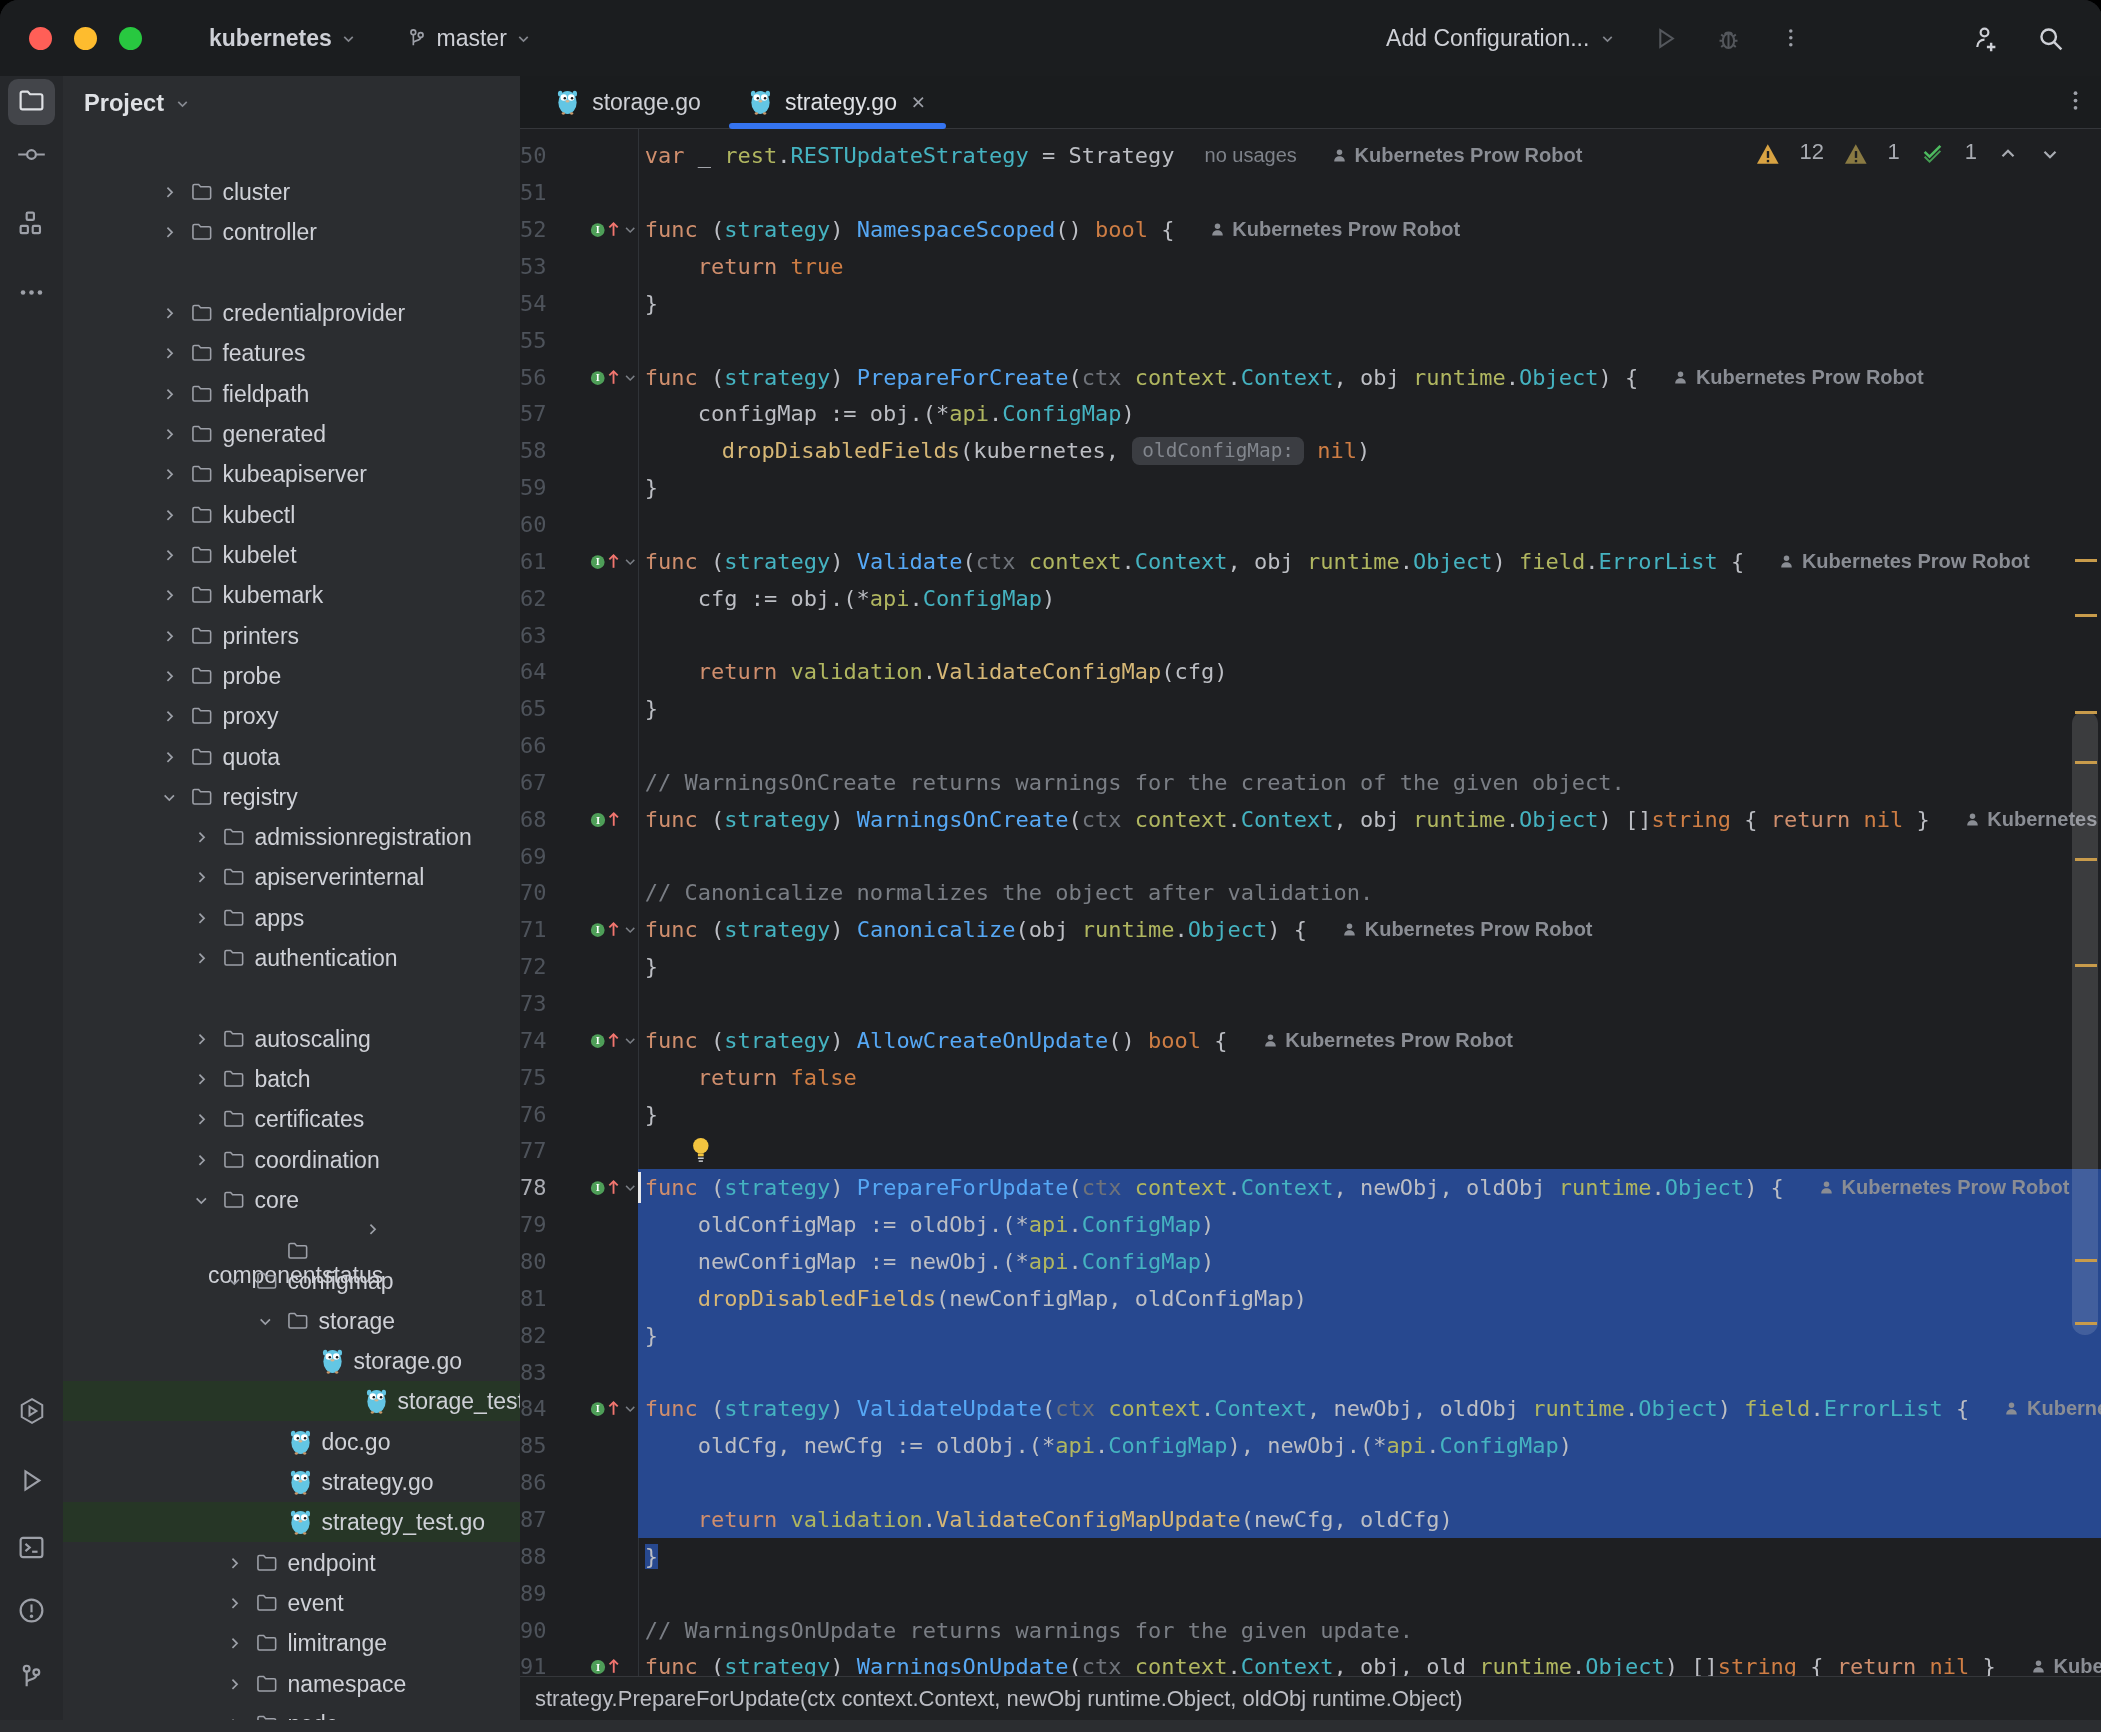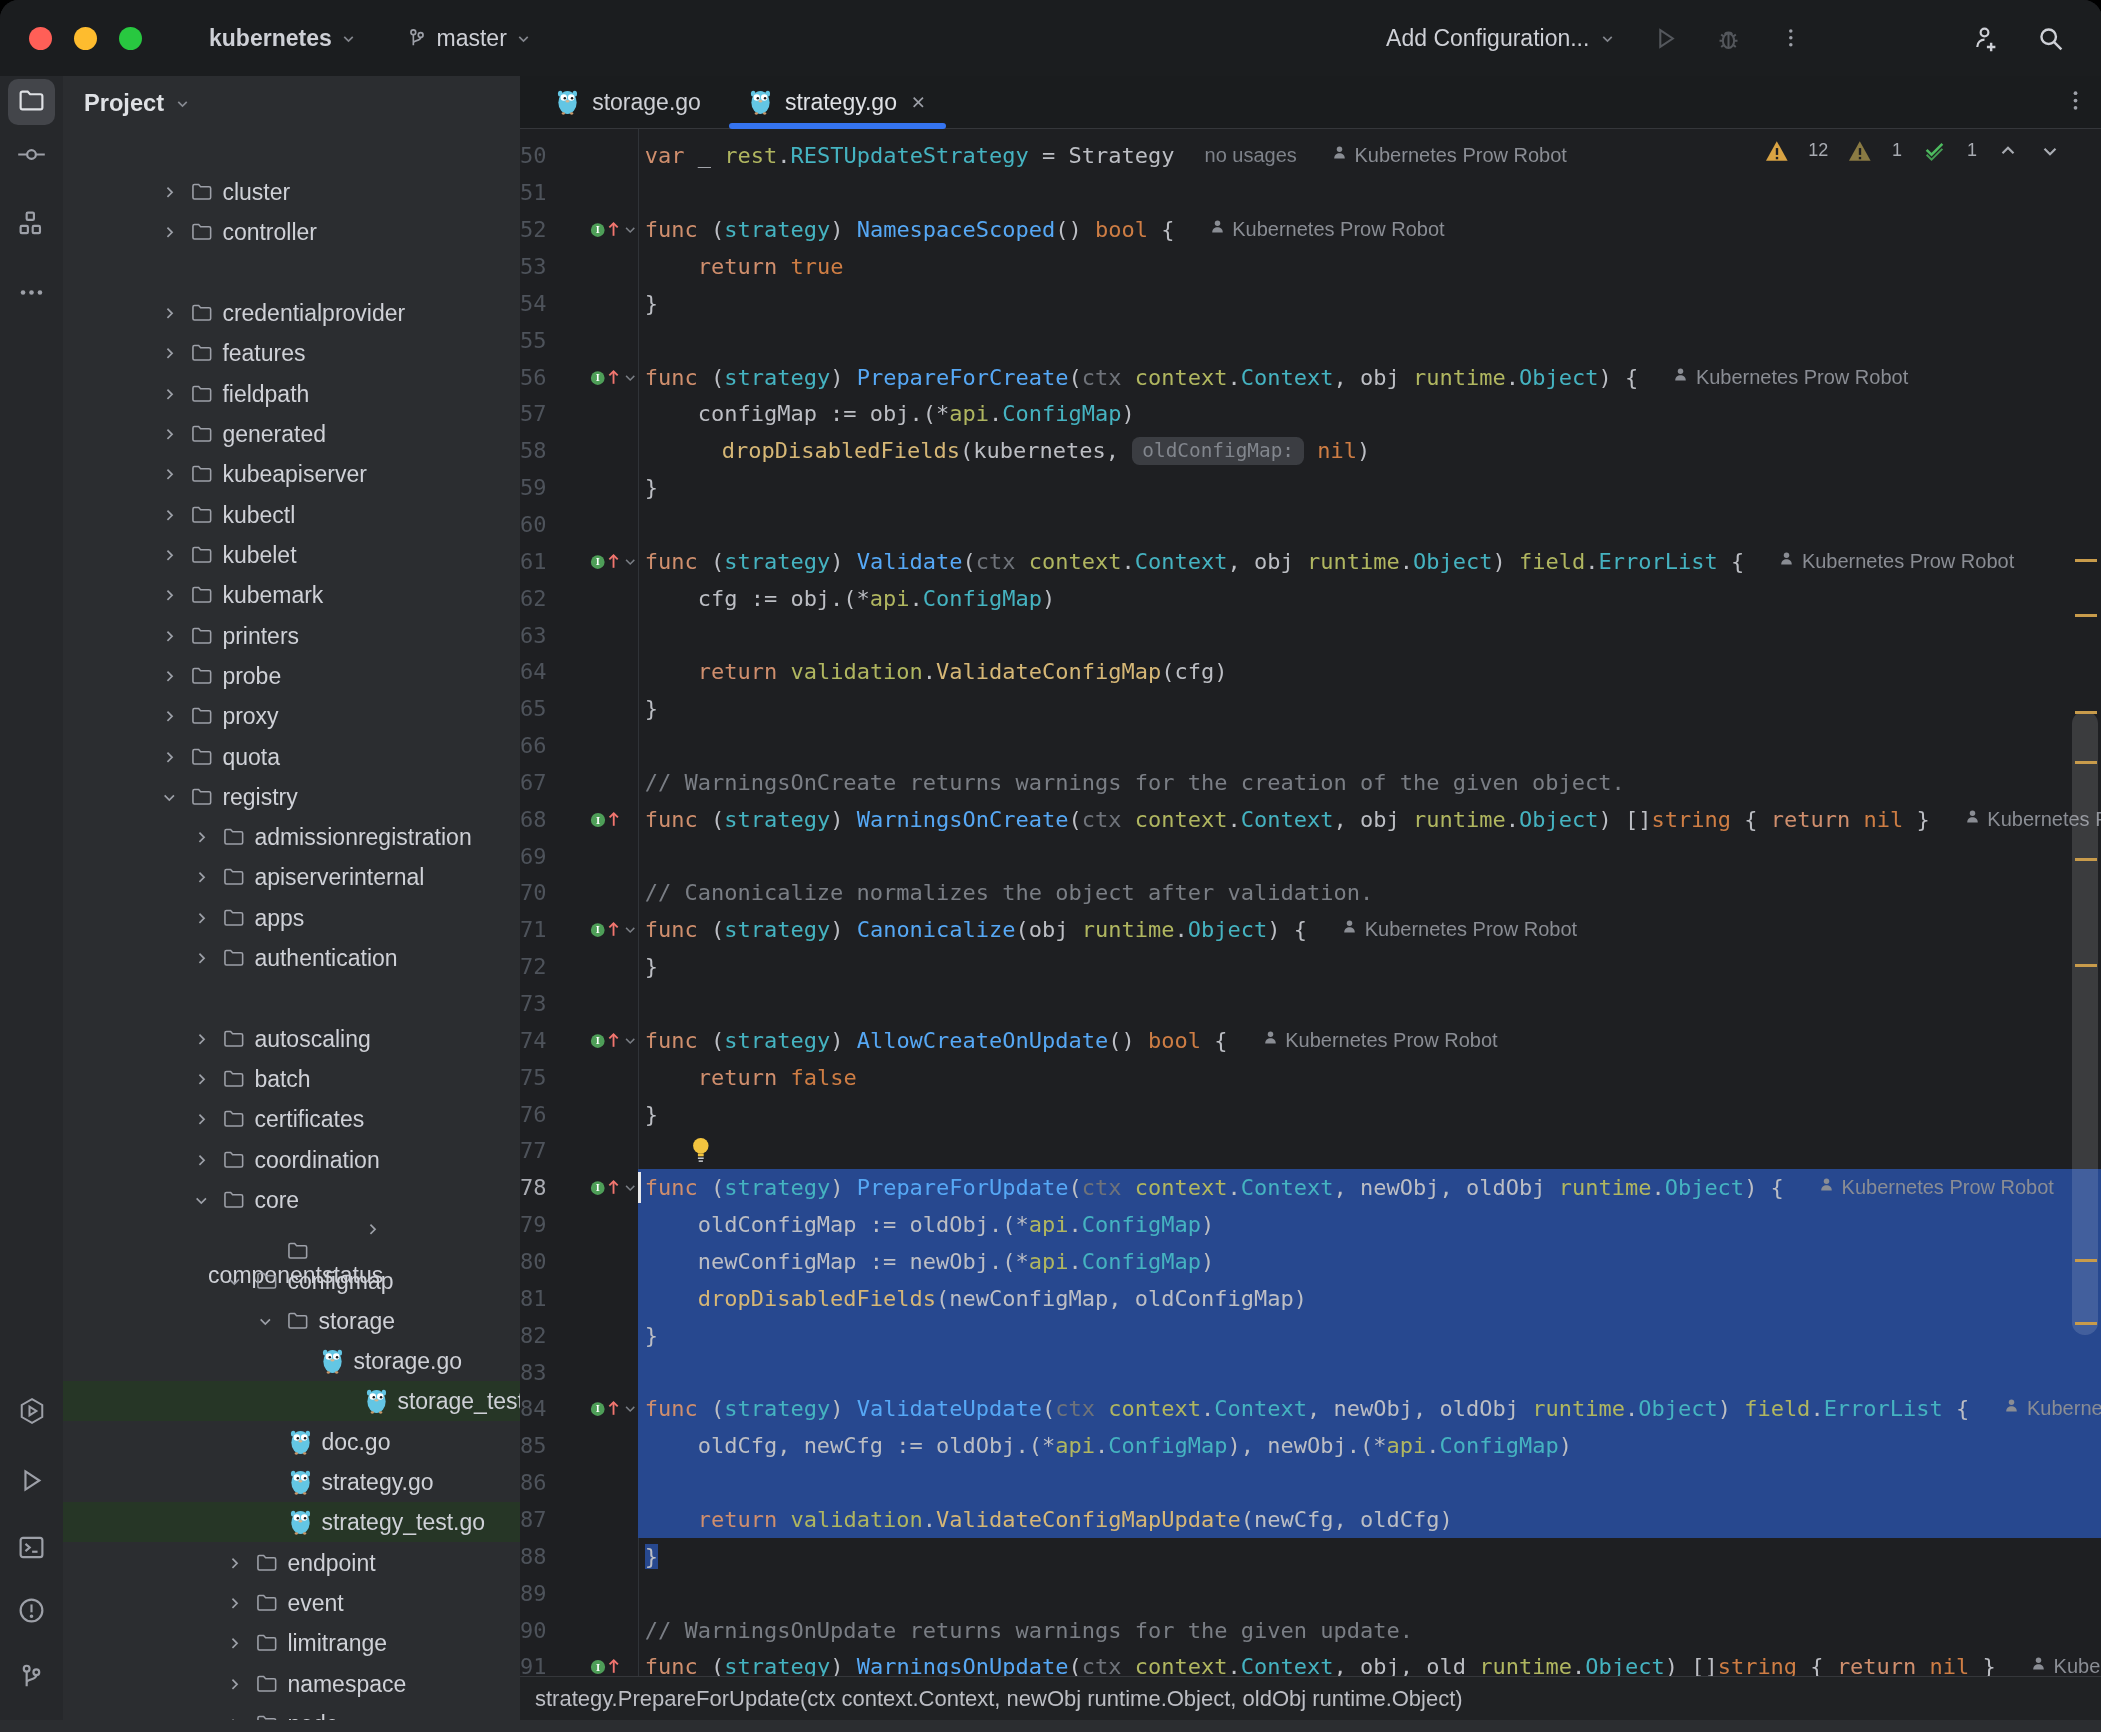--- a/index.html
+++ b/index.html
@@ -45,24 +45,24 @@
   .gicons{width:55px;flex:none;display:flex;align-items:center;gap:1.7px;padding-left:6.7px;box-sizing:border-box;}
   .ccontent{flex:1;height:100%;display:flex;align-items:center;padding-left:6.7px;position:relative;
     font-family:"DejaVu Sans Mono",monospace;font-size:22px;white-space:pre;overflow:hidden;}
   .ccontent.sel{background:#27488F;}
   .cursorbar{position:absolute;left:0;top:3.4px;bottom:3.4px;width:2.5px;background:#E8E9EB;}
   .tk-kw{color:#CF8E6D}.tk-lit{color:#CE7D44}.tk-fn{color:#56A8F5}.tk-call{color:#D6B776}
   .tk-pkg{color:#B0B660}.tk-typ{color:#45B3C1}.tk-pln{color:#BCBEC4}.tk-dim{color:#6F737A}.tk-com{color:#7A7E85}
   .tk-inlay{background:#3B3D42;color:#82868D;border-radius:7.6px;padding:2.5px 10px;font-size:19.4px;}
   .tk-selbg{background:#27488F;}
   .blame{margin-left:34px;color:#8A8D94;font-family:"Liberation Sans",sans-serif;font-size:20px;
-    display:inline-flex;align-items:flex-start;gap:6.7px;white-space:nowrap;}
+    display:inline-flex;align-items:center;gap:6.7px;white-space:nowrap;font-weight:bold;}
   .usages{margin-left:30px;color:#7E828A;font-family:"Liberation Sans",sans-serif;font-size:20px;}
-  .inspect{position:absolute;right:40px;top:10px;display:flex;align-items:center;gap:20px;
-    color:#A8ABB2;font-size:18px;}
+  .inspect{position:absolute;right:40px;top:10px;display:flex;align-items:flex-end;gap:20px;
+    color:#A8ABB2;font-size:22px;}
   .scrollbar{position:absolute;right:0;top:53px;width:31px;height:1547px;}
   .sb-thumb{position:absolute;left:1.7px;width:26px;border-radius:12.6px;background:rgba(255,255,255,0.13);}
   .sb-mark{position:absolute;left:5px;width:22px;height:3.4px;background:#C89B4B;}
   
   .docbar{position:absolute;left:520px;top:1676px;width:1581px;height:44px;background:#202224;
     border-top:0.8px solid #35373B;display:flex;align-items:center;color:#BCBEC4;font-size:22px;padding-left:15px;
     box-sizing:border-box;z-index:5;}
   .bottomstrip{position:absolute;left:0;top:1720px;width:2102px;height:11.8px;background:#2B2D30;z-index:6;}
   svg{display:block;}
 </style>

